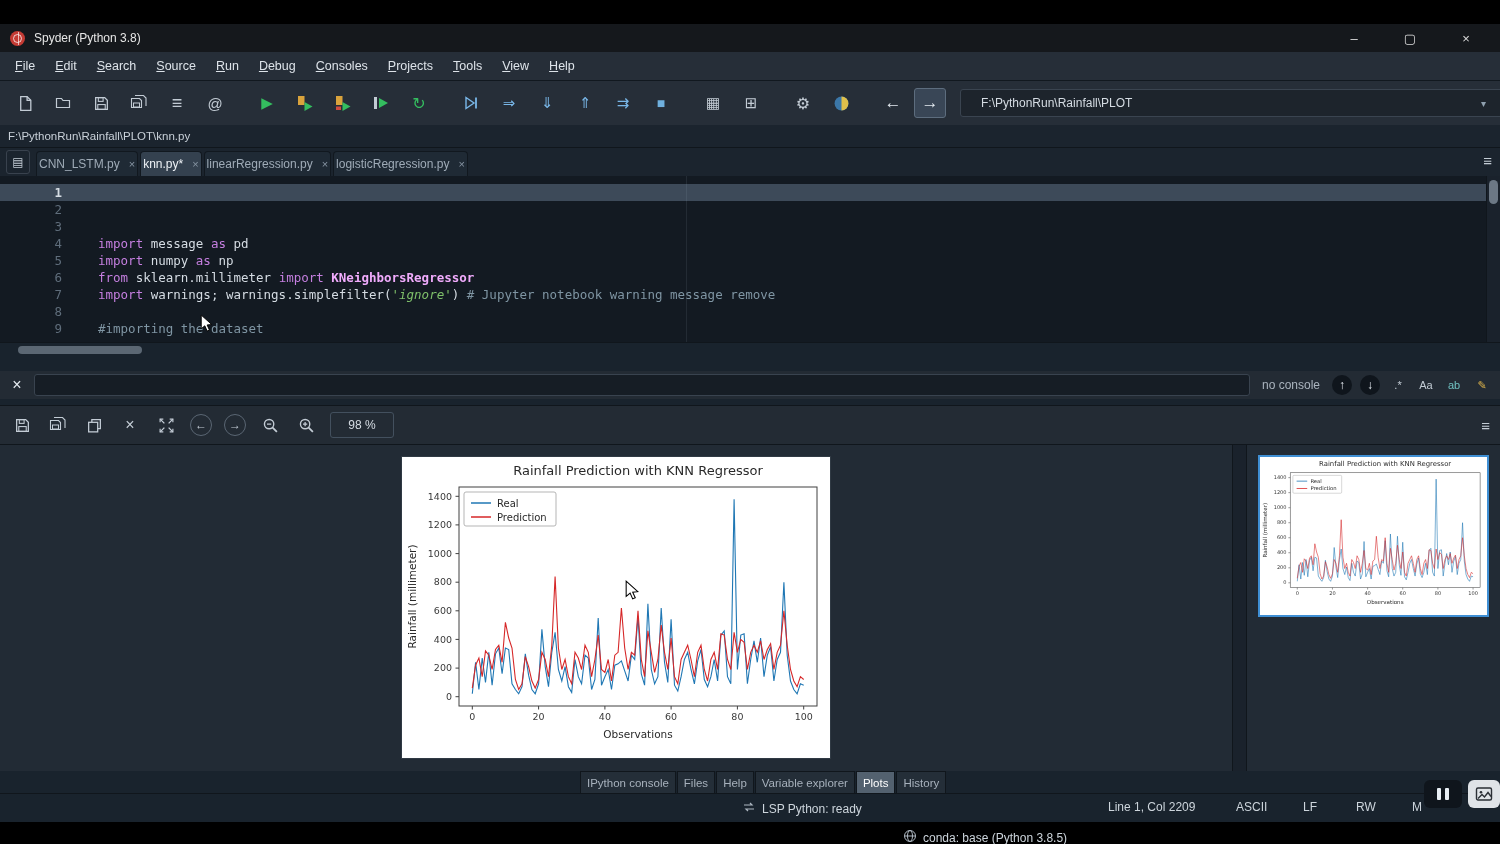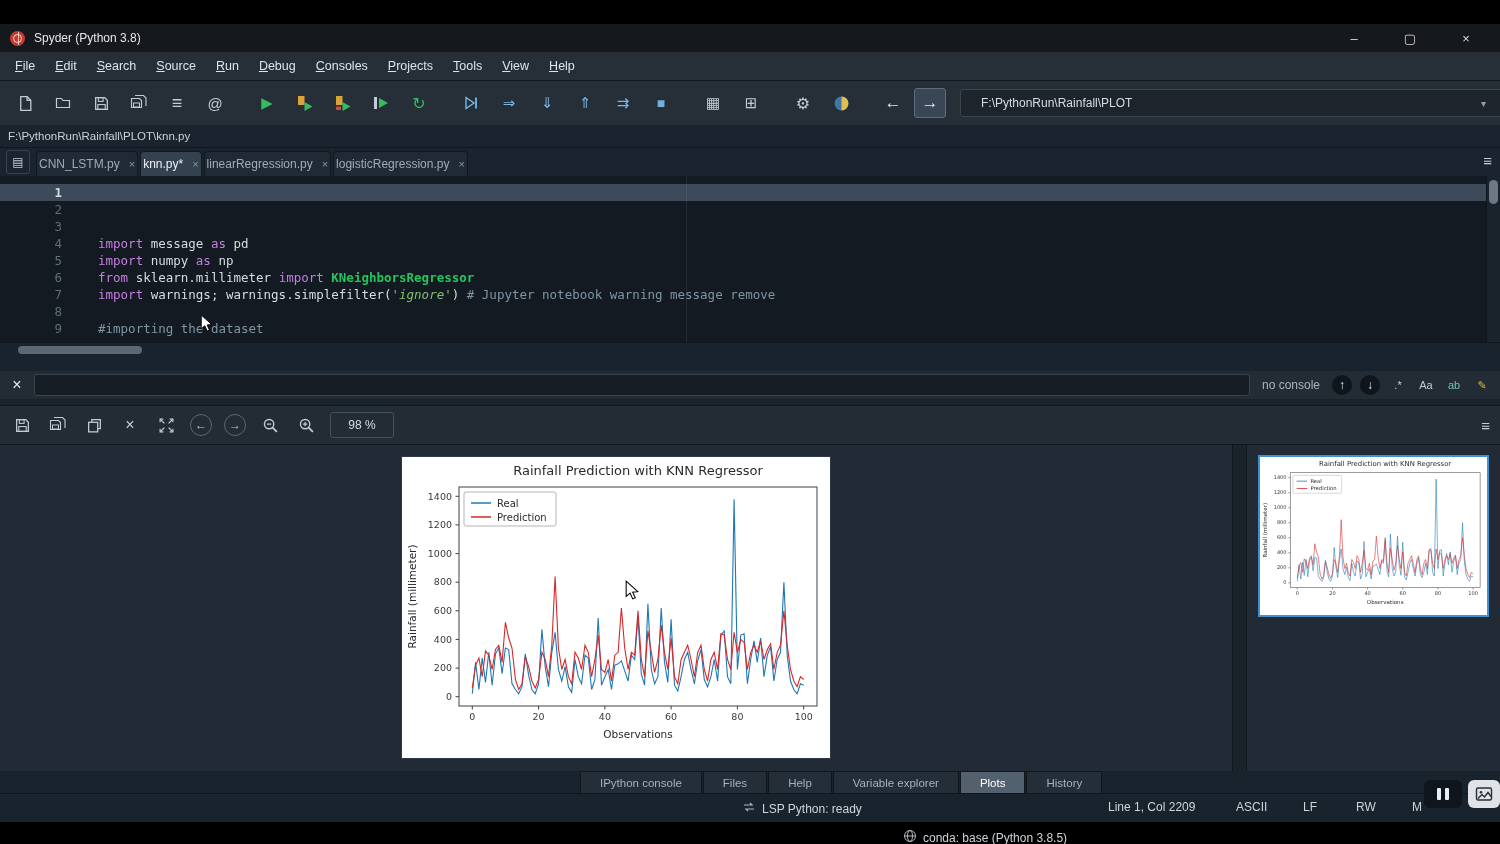--- a/index.html
+++ b/index.html
@@ -51,21 +51,21 @@
   .vthumb{position:absolute;right:2px;top:4px;width:9px;height:24px;background:#6c7885;border-radius:5px;}
   .code{padding-top:8px;}
   .code-line{display:flex;height:17px;white-space:pre;}
   .code-line.current{background:#3d4a59;}
   .lnum{flex:0 0 62px;text-align:right;padding-right:16px;color:#5f6d7b;}
   .code-line.current .lnum{color:#d6dde4;font-weight:bold;}
   .ctext{padding-left:20px;white-space:pre;}
   .tk-kw{color:#c57fe0;}
   .tk-str{color:#7fc06a;font-style:italic;}
   .tk-comment{color:#7f95a3;}
-  .tk-cls{color:#22c55e;font-weight:bold;}
+  .tk-cls{color:#f0abfc;font-weight:bold;}
   .tk-plain{color:#d5dce3;}
   .hscroll{height:14px;background:#19232d;position:relative;border-top:1px solid #10161c;}
   .hthumb{position:absolute;left:18px;top:3px;width:124px;height:8px;background:#5b6773;border-radius:4px;}
   .gap-row{height:14px;background:#19232d;}
   .gap-row2{height:6px;background:#19232d;}
 
   
   .findbar{height:28px;background:#232b34;display:flex;align-items:center;padding:0 8px;gap:8px;}
   .fb-close{color:#e4eaf0;font-size:16px;width:18px;text-align:center;}
   .fb-input{flex:1;height:20px;background:#161d25;border:1px solid #39434f;border-radius:3px;color:#d5dce3;padding:0 6px;font-size:12px;outline:none;font-family:inherit;}
@@ -84,21 +84,21 @@
   .plots-content{height:326px;display:flex;background:#222b35;position:relative;}
   .plots-main{width:1232px;position:relative;flex:0 0 auto;}
   .figure{position:absolute;left:402px;top:12px;width:428px;height:301px;background:#fff;box-shadow:0 0 0 1px #303a44;}
   .plots-divider{width:13px;background:#1a222c;border-left:1px solid #10161c;border-right:1px solid #10161c;flex:0 0 auto;}
   .plots-thumbs{flex:1;padding-top:10px;display:flex;justify-content:center;align-items:flex-start;}
   .thumb{width:231px;height:162px;background:#fff;border:2px solid #3f8fd4;box-sizing:border-box;overflow:hidden;}
 
   
   .bottom-tabs{height:22px;position:relative;background:#19232d;}
   .bt-group{position:absolute;left:580px;top:0;display:flex;gap:1px;height:22px;}
-  .btab{padding:0 19px;display:flex;align-items:center;background:#242e38;color:#a7b1bc;font-size:11.5px;border:1px solid #10161c;border-bottom:none;white-space:nowrap;}
+  .btab{padding:0 6px;display:flex;align-items:center;background:#242e38;color:#a7b1bc;font-size:11.5px;border:1px solid #10161c;border-bottom:none;white-space:nowrap;}
   .btab.active{background:#53616f;color:#fff;}
 
   
   .statusbar{height:28px;background:#19232d;position:relative;font-size:12px;color:#cdd5dc;border-top:1px solid #10161c;}
   .sb-item{position:absolute;top:6px;white-space:nowrap;display:flex;gap:6px;align-items:center;}
 
   
   .overlay-buttons{position:absolute;left:1424px;top:756px;display:flex;gap:6px;z-index:50;}
   .ob-pause{width:38px;height:28px;background:#0f151c;border-radius:6px;display:flex;align-items:center;justify-content:center;gap:4px;}
   .ob-pause .bar{width:4px;height:12px;background:#e8eef4;border-radius:1px;}

